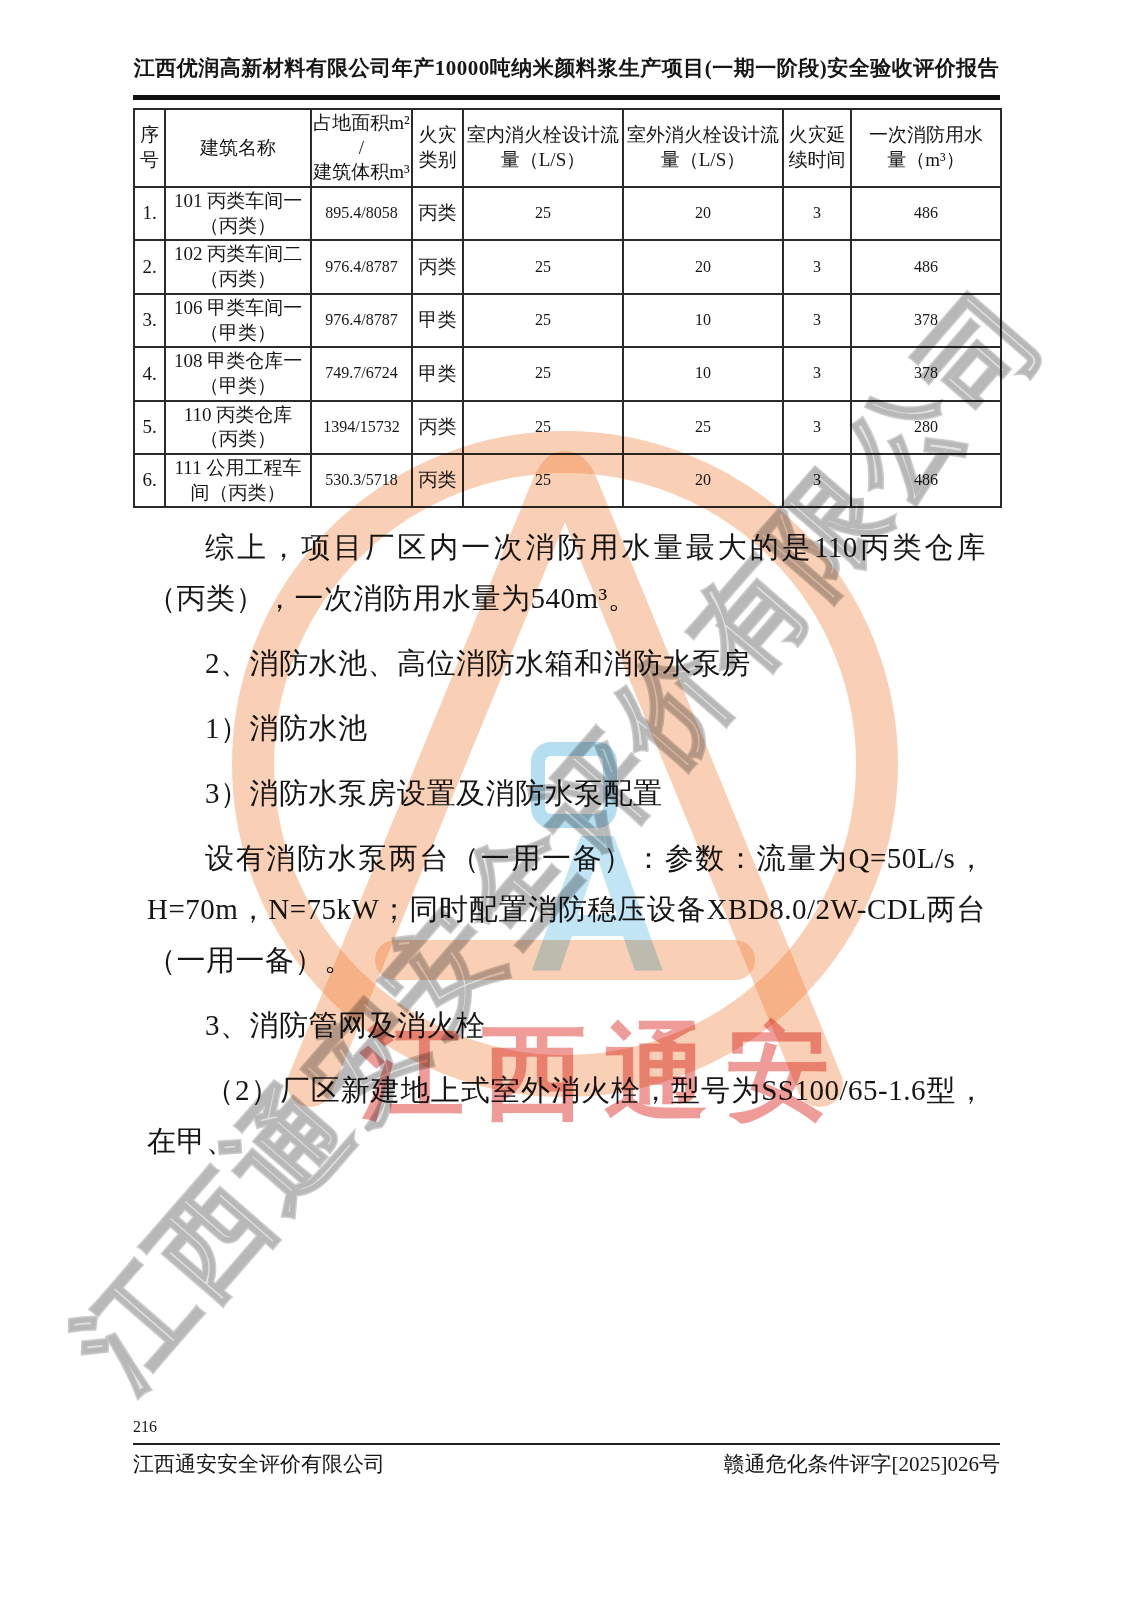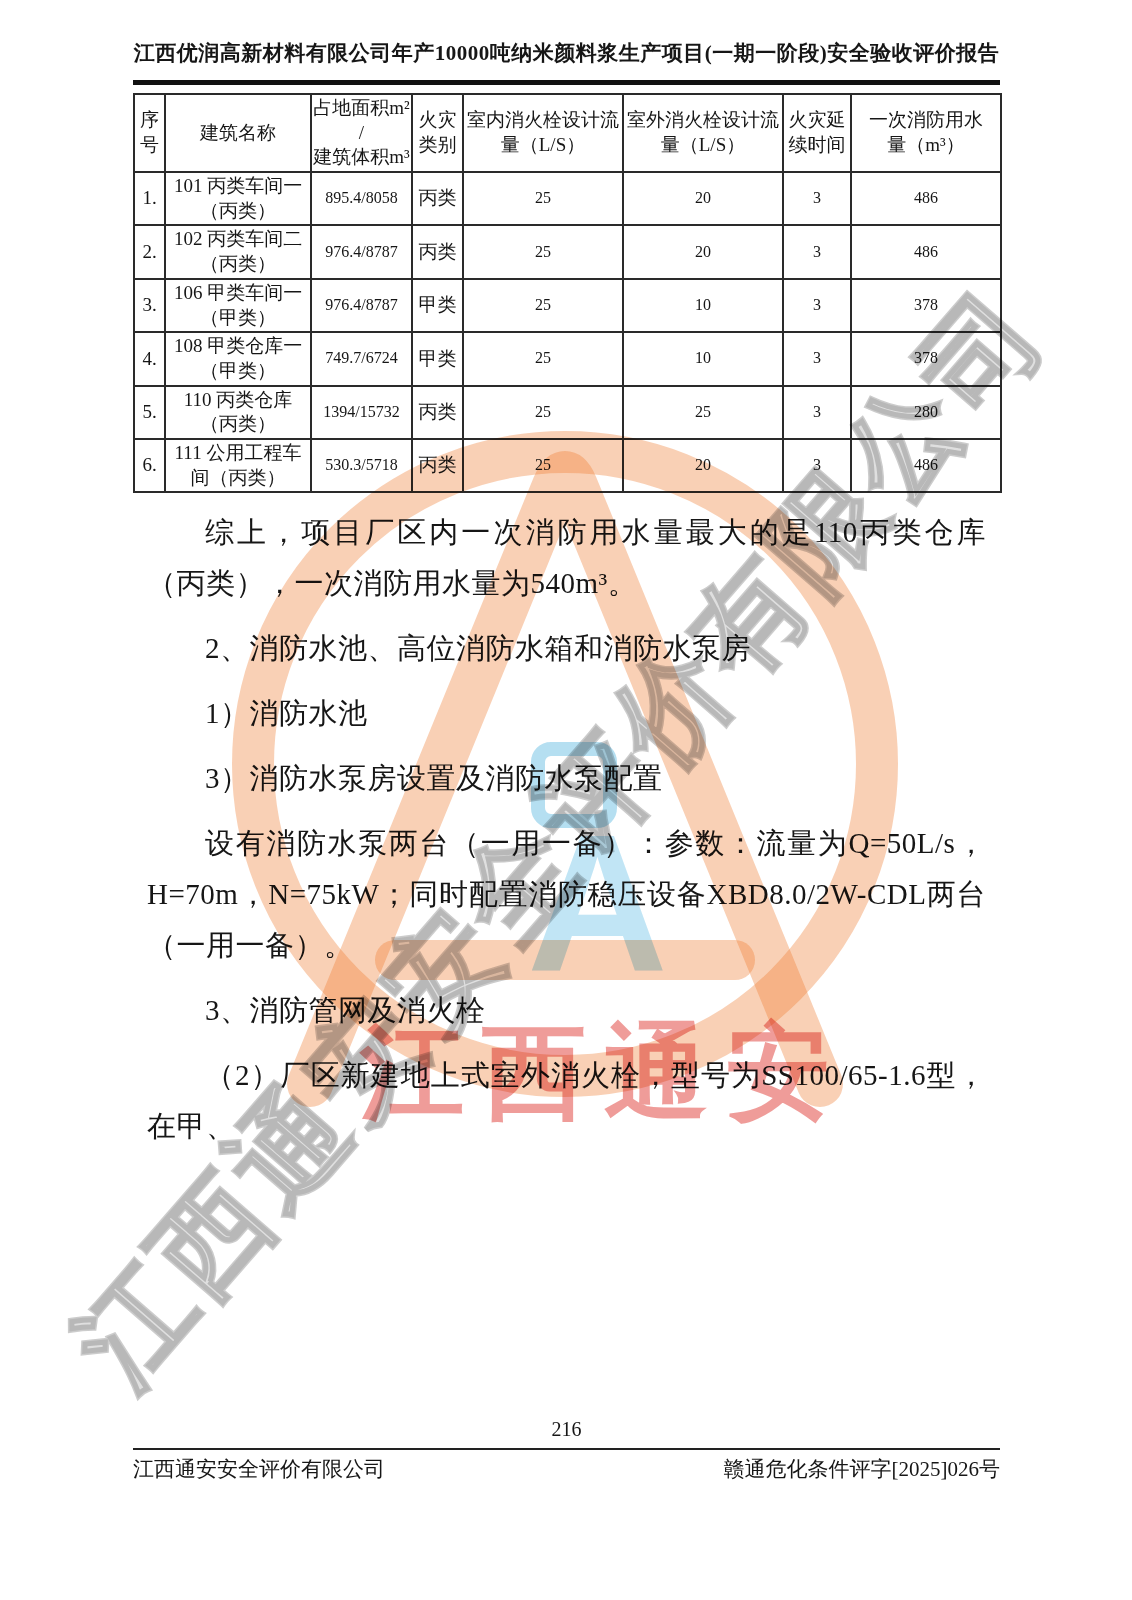--- a/index.html
+++ b/index.html
@@ -1,21 +1,21 @@
 <!DOCTYPE html>
 <html><head>
 <meta charset="utf-8">
 <style>
   html,body{margin:0;padding:0;background:#e8e8e8;}
   .page{
     position:relative;width:1132px;height:1600px;margin:0 auto;
     background:#ffffff;overflow:hidden;
     font-family:"Liberation Serif","DejaVu Serif",serif;color:#161616;
   }
-  .content{position:absolute;left:133px;width:867px;top:36px;z-index:2;}
+  .content{position:absolute;left:133px;width:867px;top:51px;z-index:2;}
   .doc-title{
     font-size:21px;font-weight:700;text-align:center;letter-spacing:0.5px;
     line-height:34px;white-space:nowrap;
   }
   .header-rule{margin-top:10px;height:5px;background:#111;}
   table.fire-table{
     border-collapse:collapse;margin-top:8px;width:867px;table-layout:fixed;
     font-size:19px;
   }
   .fire-table th,.fire-table td{
@@ -24,21 +24,21 @@
   }
   .fire-table thead th{height:70px;}
   .fire-table tbody td{height:48px;}
   .fire-table td.num-cell{font-size:16px;}
   .body-text{margin-top:4px;}
   .body-text p{
     margin:14px;font-size:29px;line-height:51px;text-align:justify;
     text-indent:2em;letter-spacing:0.5px;
   }
   .footer{position:absolute;left:133px;width:867px;top:1418px;z-index:2;}
-  .page-num{text-align:center;font-size:20px;}
+  .page-num{font-size:16px;}
   .footer-rule{margin-top:7px;height:2px;background:#222;}
   .footer-row{display:flex;justify-content:space-between;margin-top:5px;font-size:21px;}
   
   .wm{pointer-events:none;}
   .wm-blue{position:absolute;left:527px;top:742px;z-index:1;}
   .wm-blue .ring{
     width:58px;height:58px;border:14px solid rgba(135,203,233,0.62);
     border-radius:20px;margin-left:4px;
   }
   .wm-blue .letter{

